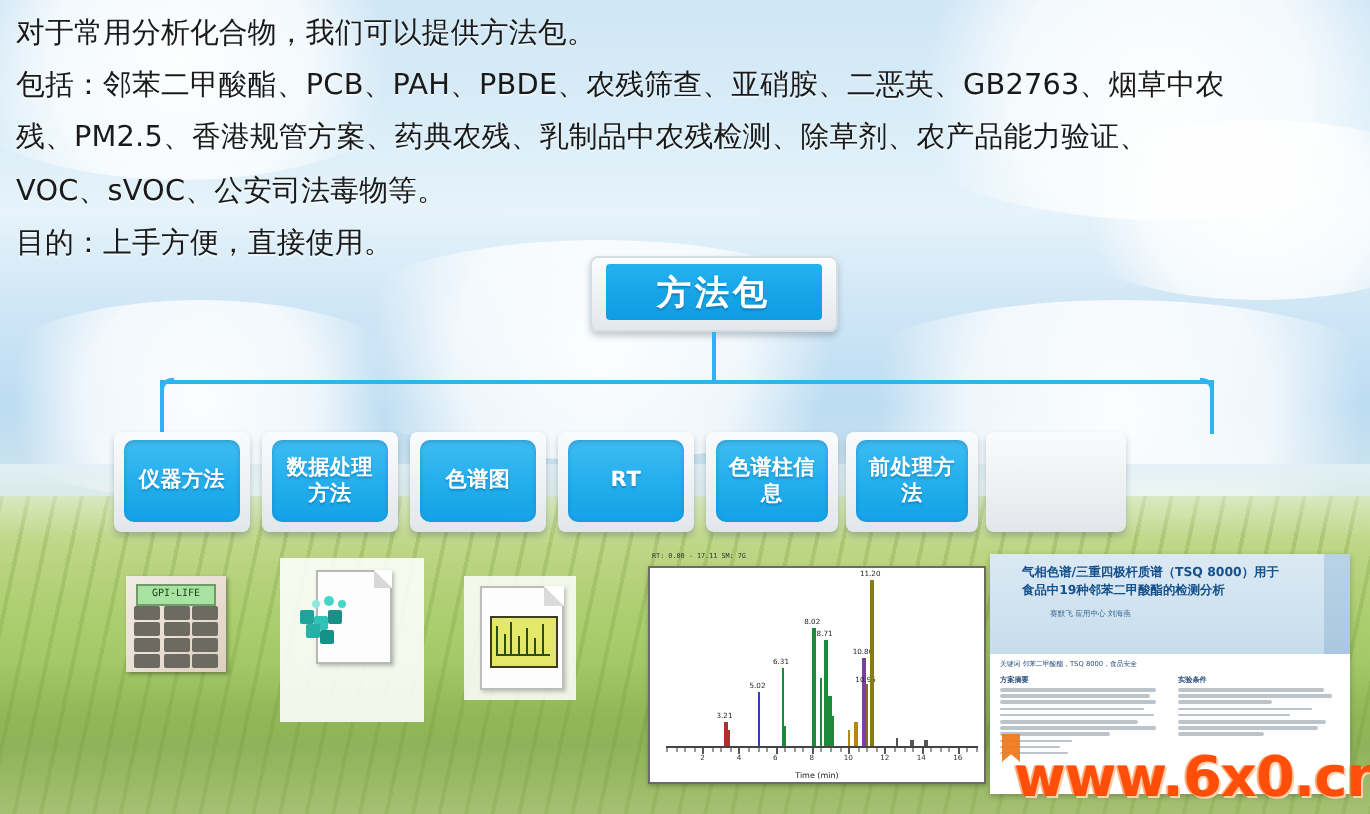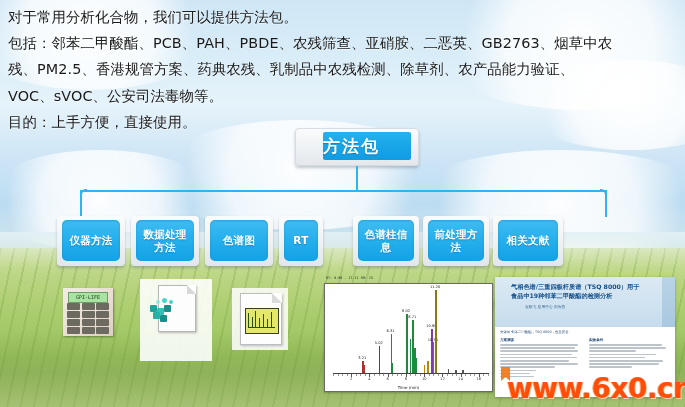--- a/index.html
+++ b/index.html
@@ -64,21 +64,21 @@
   .hdr-shell{
     position:absolute;left:295px;top:128px;width:124px;height:38px;
     background:linear-gradient(180deg,#fbfcfd 0%,#eef1f4 55%,#e3e7eb 100%);
     border-radius:4px;
     box-shadow:0 2px 3px rgba(60,80,95,.30), 0 0 0 1px rgba(210,218,225,.9) inset;
   }
   .hdr-inner{
     position:absolute;left:8px;top:4px;right:8px;bottom:6px;
     background:linear-gradient(180deg,#24b2ef 0%,#19a6e8 48%,#0f9ce2 100%);
     border-radius:2px;
-    display:flex;align-items:center;margin-left:20px;
+    display:flex;align-items:center;justify-content:center;
   }
   .hdr-inner span{
     color:#fff;font-size:17px;font-weight:bold;letter-spacing:2px;
     font-family:"DejaVu Sans","Liberation Sans",sans-serif;
     text-shadow:0 1px 1px rgba(0,60,100,.35);
   }
 
   
   .conn-stem{
     position:absolute;left:356px;top:166px;width:2px;height:25px;
@@ -312,43 +312,40 @@
         <div class="node-inner">
           <span>数据处理<br>方法</span>
         </div>
       </div>
       <div class="node" style="left: 205px; width: 68px;">
         <div class="node-shell"></div>
         <div class="node-inner">
           <span>色谱图</span>
         </div>
       </div>
-      <div class="node" style="left: 279px; width: 44px;">
+      <div class="node" style="left: 279px; width: 68px;">
         <div class="node-shell"></div>
         <div class="node-inner">
           <span>RT</span>
         </div>
       </div>
       <div class="node" style="left: 353px; width: 66px;">
         <div class="node-shell"></div>
         <div class="node-inner">
           <span>色谱柱信<br>息</span>
         </div>
       </div>
       <div class="node" style="left: 423px; width: 66px;">
         <div class="node-shell"></div>
         <div class="node-inner">
           <span>前处理方<br>法</span>
         </div>
       </div>
       <div class="node" style="left: 493px; width: 70px;">
         <div class="node-shell"></div>
-        <div class="node-inner">
-          <span>相关文献</span>
-        </div>
       </div>
     </div>
 
   <div class="calc">
     <div class="calc-screen">GPI-LIFE</div>
     <div class="calc-keys">
       <i></i>
         <i></i>
         <i></i>
         <i></i>

